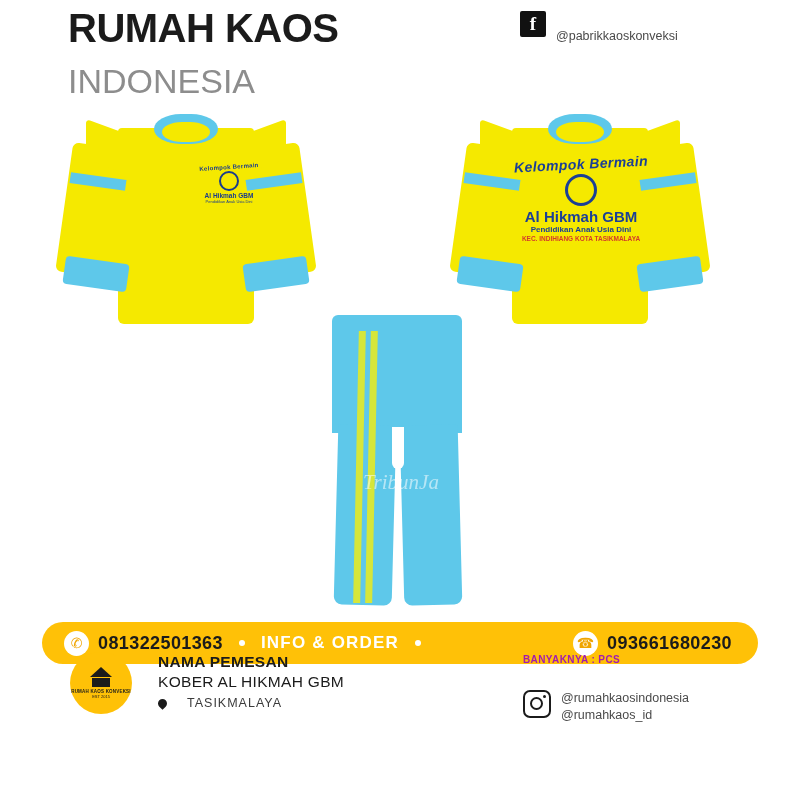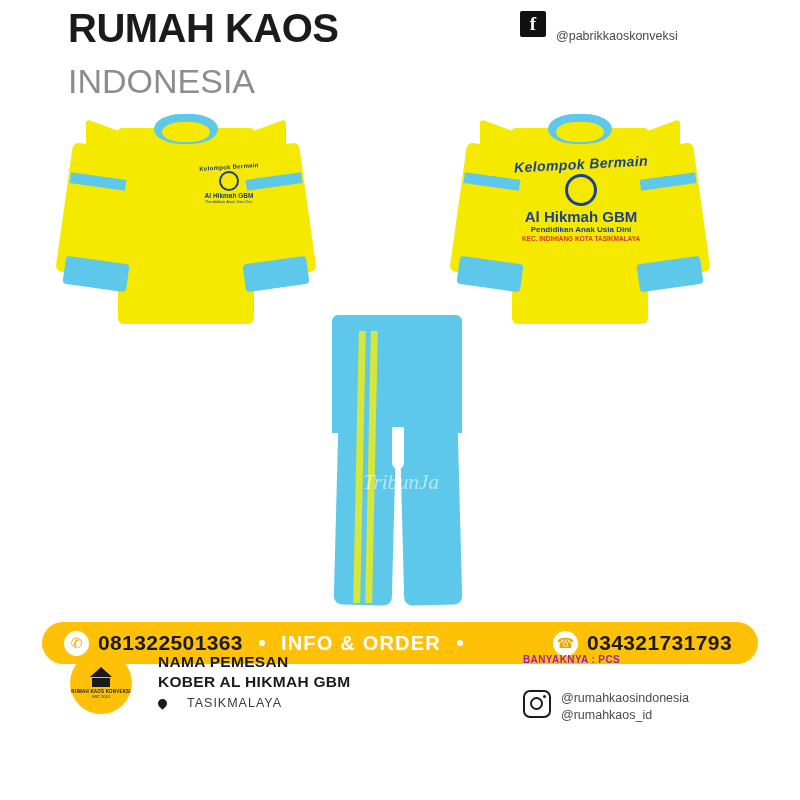--- a/index.html
+++ b/index.html
@@ -155,45 +155,45 @@
     background:#ffc107;border-radius:21px;display:flex;align-items:center;
   }
   .obar-seg{display:flex;align-items:center;gap:9px;}
   .obar-left{margin-left:22px;}
   .obar-right{margin-left:auto;margin-right:26px;}
   .circ{
     width:25px;height:25px;border-radius:50%;background:#ffffff;
     display:flex;align-items:center;justify-content:center;
     color:#f0a500;font-size:14px;
   }
-  .ph{font-size:21px;font-weight:bold;color:#1b1b1b;letter-spacing:.4px;}
+  .ph{font-size:18px;font-weight:bold;color:#1b1b1b;letter-spacing:.4px;}
   .dot{width:6px;height:6px;border-radius:50%;background:#ffffff;margin:0 16px;}
   .obar-center{
-    font-size:20px;font-weight:bold;color:#ffffff;letter-spacing:1.2px;
+    font-size:17px;font-weight:bold;color:#ffffff;letter-spacing:1.2px;
     display:flex;align-items:center;
   }
 
   
   .footer{position:absolute;left:0;top:648px;width:708px;height:110px;}
   .logo-circle{
     position:absolute;left:70px;top:4px;width:62px;height:62px;border-radius:50%;
     background:#ffc107;display:flex;flex-direction:column;
     align-items:center;justify-content:center;
   }
   .logo-house{
     width:0;height:0;border-left:11px solid transparent;border-right:11px solid transparent;
     border-bottom:10px solid #1b1b1b;margin-bottom:1px;
   }
   .logo-base{width:18px;height:9px;background:#1b1b1b;}
   .logo-txt{font-size:4.5px;font-weight:bold;color:#1b1b1b;margin-top:2px;letter-spacing:.2px;}
   .logo-est{font-size:4px;color:#1b1b1b;}
 
   .cust{position:absolute;left:158px;top:4px;}
   .cust .l1{font-size:15.5px;font-weight:bold;color:#1b1b1b;letter-spacing:.3px;line-height:20px;}
-  .cust .l2{font-size:15.5px;font-weight:bold;color:#1b1b1b;letter-spacing:.3px;line-height:20px;}
+  .cust .l2{font-size:15.5px;font-weight:normal;color:#1b1b1b;letter-spacing:.3px;line-height:20px;}
   .cust .loc{display:flex;align-items:center;gap:20px;margin-top:4px;}
   .pin{
     width:9px;height:9px;background:#1b1b1b;border-radius:50% 50% 50% 0;
     transform:rotate(-45deg);
   }
   .cust .city{font-size:12.5px;color:#3b3b3b;letter-spacing:1px;}
 
   .qty{position:absolute;left:523px;top:6px;font-size:10px;font-weight:bold;color:#a21caf;letter-spacing:.4px;}
 
   .ig-block{position:absolute;left:523px;top:42px;display:flex;align-items:flex-start;gap:10px;}
@@ -285,21 +285,21 @@
   <div class="orderbar">
     <div class="obar-seg obar-left">
       <div class="circ">✆</div>
       <div class="ph">081322501363</div>
     </div>
     <div class="dot"></div>
     <div class="obar-center">INFO &amp; ORDER</div>
     <div class="dot"></div>
     <div class="obar-seg obar-right">
       <div class="circ">☎</div>
-      <div class="ph">034321731793</div>
+      <div class="ph">093661680230</div>
     </div>
   </div>
 
   <div class="footer">
     <div class="logo-circle">
       <div class="logo-house"></div>
       <div class="logo-base"></div>
       <div class="logo-txt">RUMAH KAOS KONVEKSI</div>
       <div class="logo-est">EST 2015</div>
     </div>

